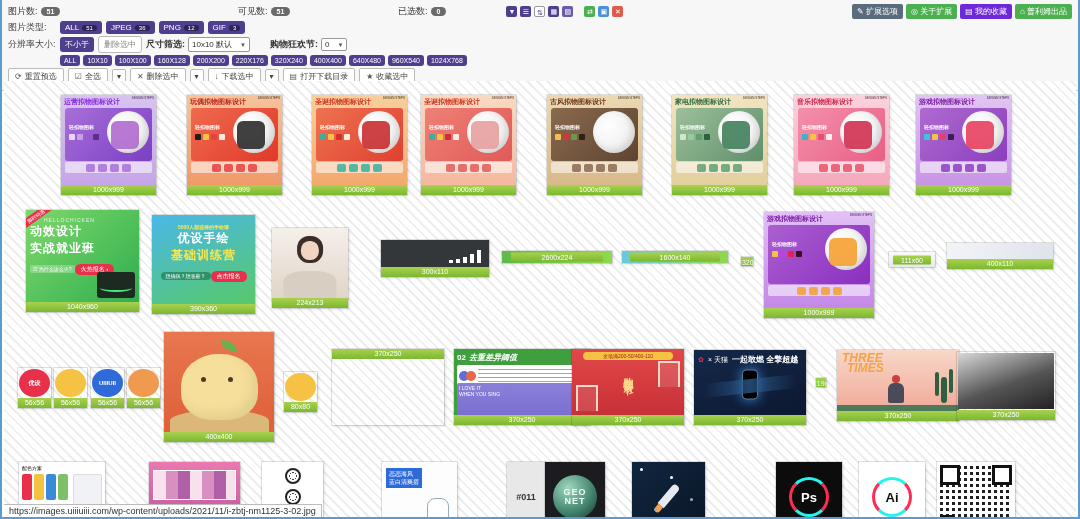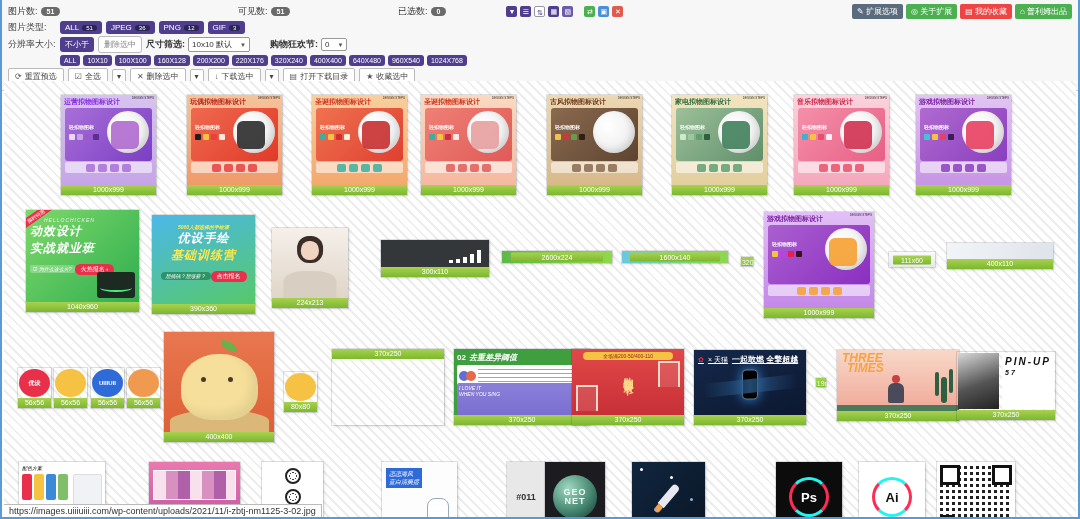--- a/index.html
+++ b/index.html
@@ -42,21 +42,21 @@
   .p-hero { position:absolute; left:4px; right:4px; top:13px; bottom:24px; border-radius:3px; }
   .p-circle { position:absolute; right:3px; top:3px; width:42px; height:42px; border-radius:50%; background:radial-gradient(circle at 35% 35%, #ffffff, #e8e8e8); box-shadow:inset -3px -3px 6px rgba(0,0,0,.12); }
   .p-glyph { position:absolute; right:10px; top:10px; width:28px; height:28px; border-radius:6px; opacity:.9; }
   .p-tag { position:absolute; left:4px; top:16px; font-size:5px; color:rgba(255,255,255,.95); font-weight:bold; }
   .p-sw { position:absolute; left:4px; top:26px; display:flex; gap:2px; }
   .p-sw i { width:6px; height:6px; border-radius:1px; display:block; }
   .p-minis { position:absolute; left:4px; right:4px; bottom:12px; height:11px; border-radius:2px; background:rgba(255,255,255,.55); display:flex; gap:3px; align-items:center; justify-content:center; }
   .p-minis i { width:9px; height:8px; border-radius:2px; display:block; opacity:.85; }
 
   
-  .ln { display:block; white-space:nowrap;font-style:italic; }
+  .ln { display:block; white-space:nowrap; }
   .big { font-size:12px; font-weight:bold; letter-spacing:1px; }
   .mid { font-size:8px; font-weight:bold; }
   .sm { font-size:5px; }
   .btnline { display:inline-block; border-radius:6px; padding:1px 6px; font-size:6px; }
 
   .chartbars { position:absolute; right:8px; bottom:4px; display:flex; align-items:flex-end; gap:3px; }
   .chartbars i { width:4px; background:#fff; display:block; }
 
   .circle-ic { border-radius:50%; width:100%; height:100%; display:flex; align-items:center; justify-content:center; color:#fff; font-size:6px; font-weight:bold; }
 
@@ -93,21 +93,21 @@
         <span class="icbtn" style="background: rgb(255, 255, 255); color: rgb(79, 62, 142); border: 1px solid rgb(153, 153, 153);">⇅</span>
         <span class="icbtn" style="background: rgb(79, 62, 142);">▦</span>
         <span class="icbtn" style="background: rgb(106, 90, 168);">▧</span>
         <span class="icbtn" style="background: rgb(76, 175, 80); margin-left: 8px;">⇄</span>
         <span class="icbtn" style="background: rgb(74, 144, 217);">▣</span>
         <span class="icbtn" style="background: rgb(224, 90, 78);">✕</span>
       </span>
     <span class="rightlinks" id="rightlinks">
         <span class="linkbtn" style="background: rgb(90, 107, 125);"><span>✎ </span><span>扩展选项</span></span>
         <span class="linkbtn" style="background: rgb(76, 175, 80);"><span>◎ </span><span>关于扩展</span></span>
-        <span class="linkbtn" style="background: #ef4444;"><span>▤ </span><span>我的收藏</span></span>
+        <span class="linkbtn" style="background: #6d28d9;"><span>▤ </span><span>我的收藏</span></span>
         <span class="linkbtn" style="background: rgb(76, 175, 80);"><span>⌂ </span><span>普利姆出品</span></span>
       </span>
   </div>
 
   <div class="trow">
     <span class="tlabel">图片类型:</span>
     <span id="typebadges" style="display:flex">
         <span class="pbtn">
           <span>ALL</span>
           <span class="cnt">51</span>
@@ -545,21 +545,21 @@
     <div class="tile" style="left: 568px; top: 268px; width: 112px; height: 76px;">
       <div class="fill" style="background: linear-gradient(rgb(224, 72, 72), rgb(200, 48, 56));">
         <div style="margin: 3px auto 0px; width: 80%; background: rgb(245, 194, 67); color: rgb(160, 32, 32); font-size: 5px; text-align: center; border-radius: 6px; padding: 1px 0px;">全场满200-50/400-110</div>
         <div style="position: absolute; left: 50%; top: 20px; transform: translateX(-50%); writing-mode: vertical-rl; color: rgb(255, 217, 138); font-size: 10px; font-weight: bold; letter-spacing: 2px;">购物狂欢节</div>
         <div style="position: absolute; left: 4px; bottom: 4px; width: 22px; height: 26px; border-top: 2px solid rgb(255, 217, 200); border-right: 2px solid rgb(255, 217, 200); border-left: 2px solid rgb(255, 217, 200); border-image: initial; border-bottom: none; background: rgba(255, 255, 255, 0.12);"></div>
         <div style="position: absolute; right: 4px; top: 12px; width: 22px; height: 26px; border-top: 2px solid rgb(255, 217, 200); border-right: 2px solid rgb(255, 217, 200); border-left: 2px solid rgb(255, 217, 200); border-image: initial; border-bottom: none; background: rgba(255, 255, 255, 0.12);"></div>
       </div>
       <div class="szlabel">370x250</div>
     </div>
     <div class="tile" style="left: 690px; top: 269px; width: 112px; height: 75px;">
-      <div class="fill" style="background: linear-gradient(160deg, rgb(21, 40, 74), rgb(12, 24, 48)); color: rgb(255, 255, 255); padding: 4px; text-decoration: underline;">
+      <div class="fill" style="background: linear-gradient(160deg, rgb(21, 40, 74), rgb(12, 24, 48)); color: rgb(255, 255, 255); padding: 4px;">
         <div style="display: flex; gap: 4px; align-items: center; font-size: 7px;">
           <span style="color: rgb(232, 48, 74);">✿</span>
           <span>× 天猫</span>
           <span class="mid">一起敢燃 全擎超越</span>
         </div>
         <div style="position: absolute; left: 50%; top: 50%; transform: translate(-50%, -45%); width: 16px; height: 30px; border-radius: 4px; background: rgb(0, 0, 0); border: 1px solid rgb(90, 122, 154); box-shadow: rgb(58, 138, 216) 0px 0px 12px;"></div>
         <div style="position: absolute; left: 8%; right: 8%; top: 45%; height: 14px; background: linear-gradient(90deg, transparent, rgb(42, 90, 138), transparent); transform: skewY(-6deg); opacity: 0.8;"></div>
       </div>
       <div class="szlabel">370x250</div>
     </div>
@@ -576,24 +576,20 @@
         <div style="position: absolute; left: 42%; bottom: 8px; width: 16px; height: 20px; background: rgb(74, 74, 90); border-radius: 6px 6px 2px 2px;">
           <div style="position: absolute; left: 4px; top: -8px; width: 8px; height: 8px; border-radius: 50%; background: rgb(200, 64, 64);"></div>
         </div>
         <div style="position: absolute; left: 0px; right: 0px; bottom: 0px; height: 6px; background: rgb(74, 122, 90);"></div>
       </div>
       <div class="szlabel">370x250</div>
     </div>
     <div class="tile" style="left: 953px; top: 271px; width: 98px; height: 68px;">
       <div class="fill" style="background: transparent; display: flex; gap: 3px; padding: 1px;">
         <div style="flex: 1 1 0%; background: linear-gradient(160deg, rgb(216, 216, 216), rgb(85, 85, 85) 55%, rgb(34, 34, 34));"></div>
-        <div style="flex: 1 1 0%; background: rgb(255, 255, 255); color: rgb(17, 17, 17); font-weight: bold; font-size: 10px; letter-spacing: 2px; padding: 3px; line-height: 11px;">
-          <span class="ln">PIN-UP</span>
-          <span class="ln" style="font-size: 7px;">57</span>
-        </div>
       </div>
       <div class="szlabel">370x250</div>
     </div>
     <div class="tile" style="left: 15px; top: 381px; width: 86px; height: 70px;">
       <div class="fill" style="background: rgb(255, 255, 255); padding: 3px;">
         <span class="ln sm">配色方案</span>
         <div style="display: flex; gap: 2px; margin-top: 3px;">
           <i style="width: 10px; height: 26px; background: rgb(232, 48, 74); display: block; border-radius: 2px;"></i>
           <i style="width: 10px; height: 26px; background: rgb(245, 194, 67); display: block; border-radius: 2px;"></i>
           <i style="width: 10px; height: 26px; background: rgb(58, 138, 216); display: block; border-radius: 2px;"></i>

